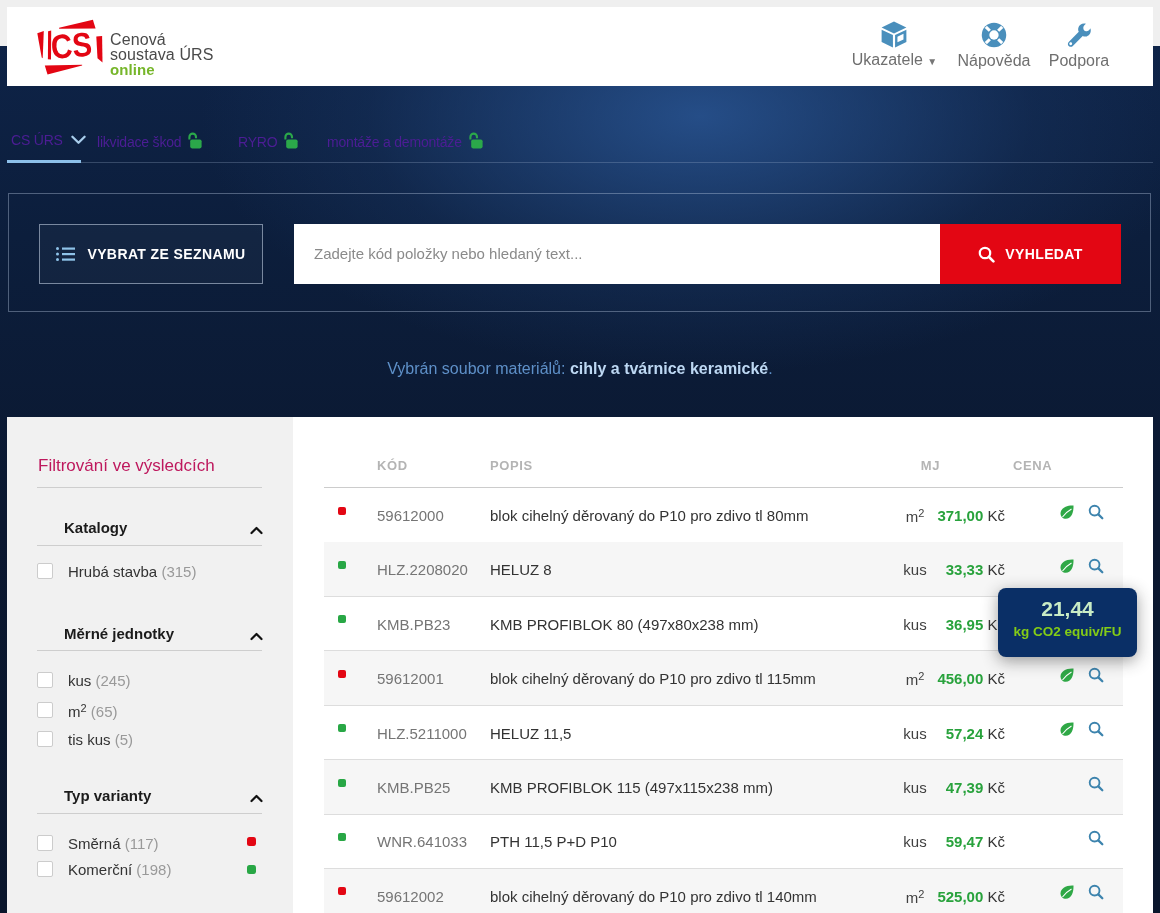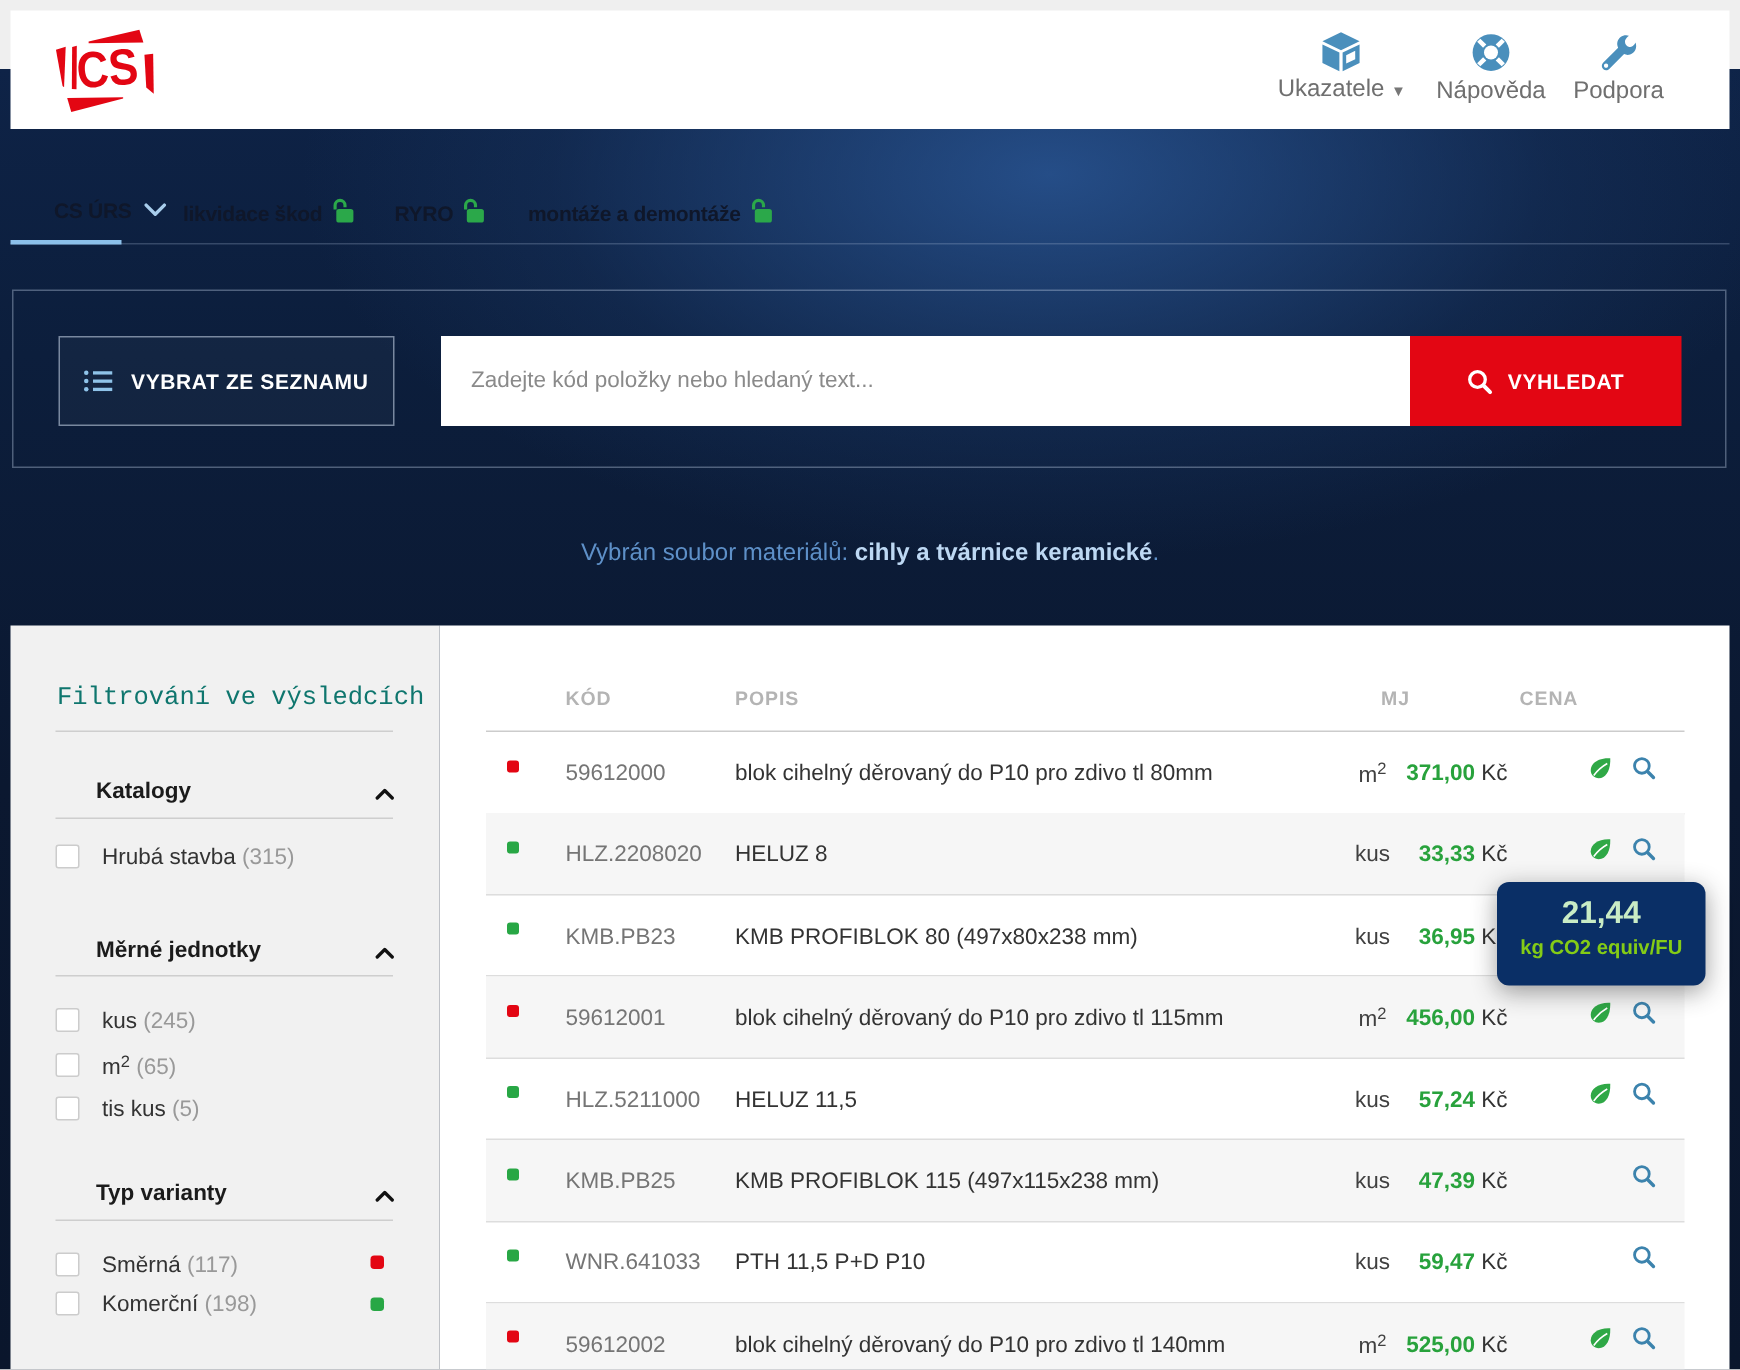--- a/index.html
+++ b/index.html
@@ -18,21 +18,21 @@
 #hdr { left:7px; top:7px; width:1146px; height:79px; background:#fff; }
 #logo { left:28px; top:6px; }
 .logotxt { position:absolute; left:103px; top:24.5px; font-size:16px; line-height:15.3px; color:#4a4a4a; letter-spacing:0.1px;}
 .logotxt .online { color:#76b62a; font-weight:bold; font-size:15px; }
 .hicon { position:absolute; text-align:center; color:#6f6f6f; font-size:16px; top:15px; }
 .hicon svg { display:block; margin:0 auto 3px; }
 
 
 .navline { left:7px; top:162px; width:1146px; height:1px; background:rgba(160,180,210,0.28); }
 .navunder { left:7px; top:160px; width:74px; height:3px; background:#8cc0ea; }
-.navitem { position:absolute; top:132px; font-size:14px; font-weight:bold; color:#0f172a; letter-spacing:-0.2px; white-space:nowrap;margin-left:25px; }
+.navitem { position:absolute; top:132px; font-size:14px; font-weight:normal; color:#4c1d95; letter-spacing:-0.2px; white-space:nowrap; }
 .lock { display:inline-block; vertical-align:-2px; margin-left:6px; }
 
 
 #sbox { left:8px; top:193px; width:1143px; height:119px; border:1px solid rgba(190,205,228,0.38); }
 #btnlist { left:39px; top:224px; width:224px; height:60px; border:1px solid rgba(205,218,236,0.55);
   background:rgba(255,255,255,0.03); color:#fff; font-size:14px; font-weight:bold; letter-spacing:0.4px;
   display:flex; align-items:center; justify-content:center; }
 #btnlist svg { margin-right:12px; }
 #sinput { left:294px; top:224px; width:646px; height:60px; background:#fff; color:#8a8a8a;
   font-size:15px; line-height:60px; padding-left:20px; }
@@ -43,21 +43,21 @@
 
 #selinfo { left:0; top:360px; width:1160px; text-align:center; font-size:16px; color:#5e90c8; }
 #selinfo b { color:#bdd8f3; }
 
 
 #sidebar { left:7px; top:417px; width:286px; height:496px; background:#f1f1f1; }
 #results { left:293px; top:417px; width:860px; height:496px; background:#fff; }
 
 
 .sb { position:absolute; }
-.sbtitle { font-size:17px; color:#0f766e;font-family:Liberation Mono, monospace; }
+.sbtitle { font-size:17px; color:#be185d; }
 .sbdiv { height:1px; background:#cecece; left:30px; width:225px; }
 .sechead { font-size:15px; font-weight:bold; color:#1b1b1b; left:57px; }
 .chev { position:absolute; }
 .cbrow { left:30px; font-size:15px; color:#333; }
 .cbox { position:absolute; left:0; top:0; width:16px; height:16px; background:#fff; border:1px solid #ccc; border-radius:2px; }
 .cbl { position:absolute; left:31px; top:0; white-space:nowrap; }
 .cnt { color:#999; }
 .sq { position:absolute; width:9px; height:9px; border-radius:2.5px; }
 
 
@@ -113,20 +113,21 @@
       <g fill="#e30613">
         <polygon points="24.1,14.7 57.9,6.8 60.6,15.4 24.1,15.8"></polygon>
         <polygon points="2.3,20.2 8.8,18.1 7.7,45.2 6.7,44.4"></polygon>
         <polygon points="13.1,18.3 16.2,17.5 16.0,46.5 12.9,46.3"></polygon>
         <polygon points="61.3,23.5 67.1,22.9 67.5,49.5 62.5,45.3"></polygon>
         <polygon points="9.8,52.4 47.1,51.8 47.1,52.6 12.5,61.6"></polygon>
         <text x="17" y="46" font-family="Liberation Sans" font-weight="bold" font-size="34" textLength="41" lengthAdjust="spacingAndGlyphs" fill="#e30613" transform="rotate(-5 17 45)">CS</text>
       </g>
     </svg>
   </div>
+  <div class="logotxt">Cenová<br>soustava ÚRS<br><span class="online">online</span></div>
 
   <div class="hicon" style="left:842px; top:14px; width:90px;">
     <svg width="28" height="27" viewBox="0 0 26 25" fill="#4a8fbc">
         <polygon points="13,0.5 24.5,6 13,11.5 1.5,6"></polygon>
         <polygon points="1.5,8 12,13 12,24.5 1.5,19.5"></polygon>
         <polygon points="24.5,8 14,13 14,24.5 24.5,19.5"></polygon>
         <polygon points="16.2,14.6 21.8,11.9 21.8,17.1 16.2,19.8" fill="#fff"></polygon>
       </svg>
     Ukazatele <span style="font-size:10px; color:#777; letter-spacing:-1px;">▼</span>
   </div>

